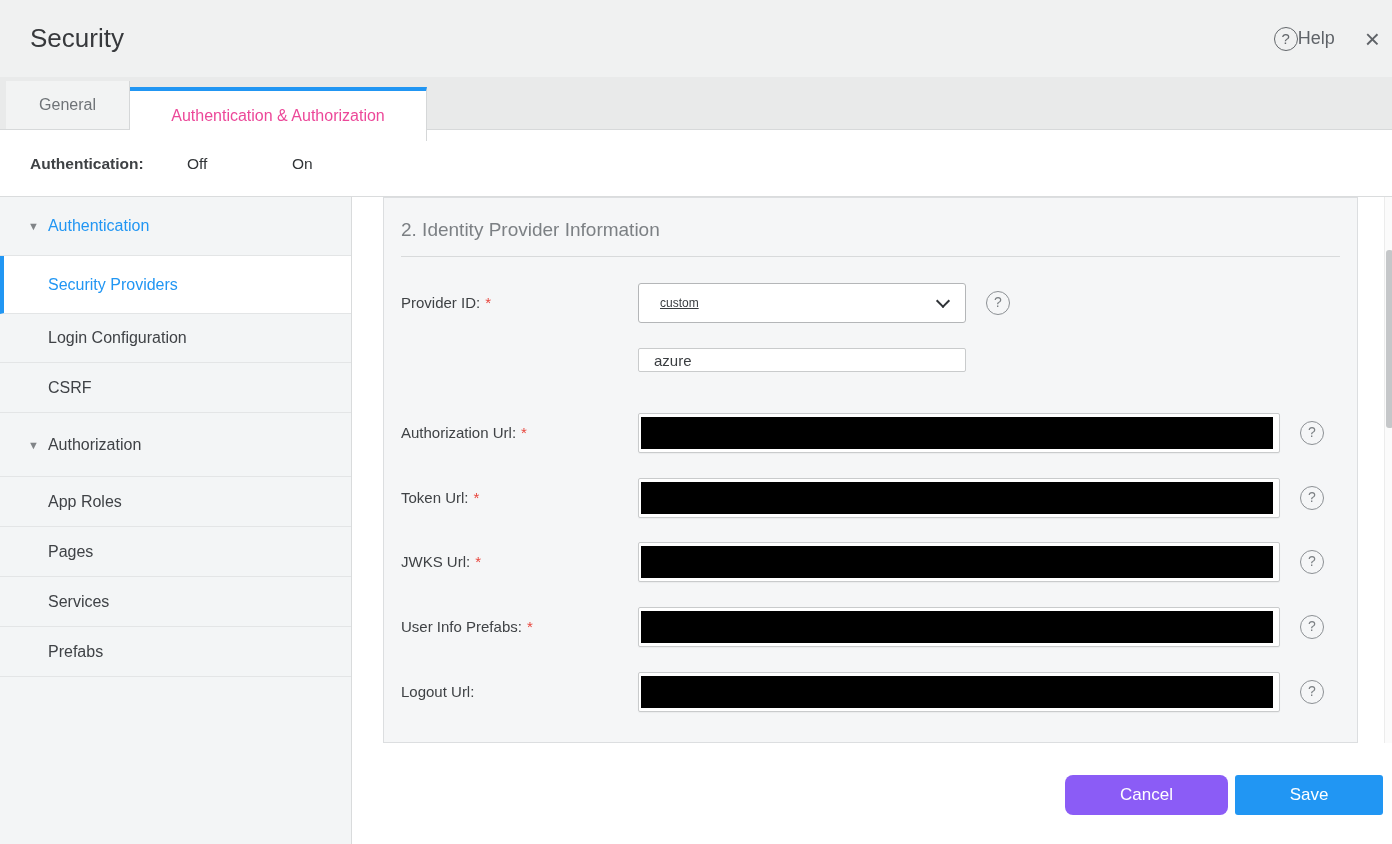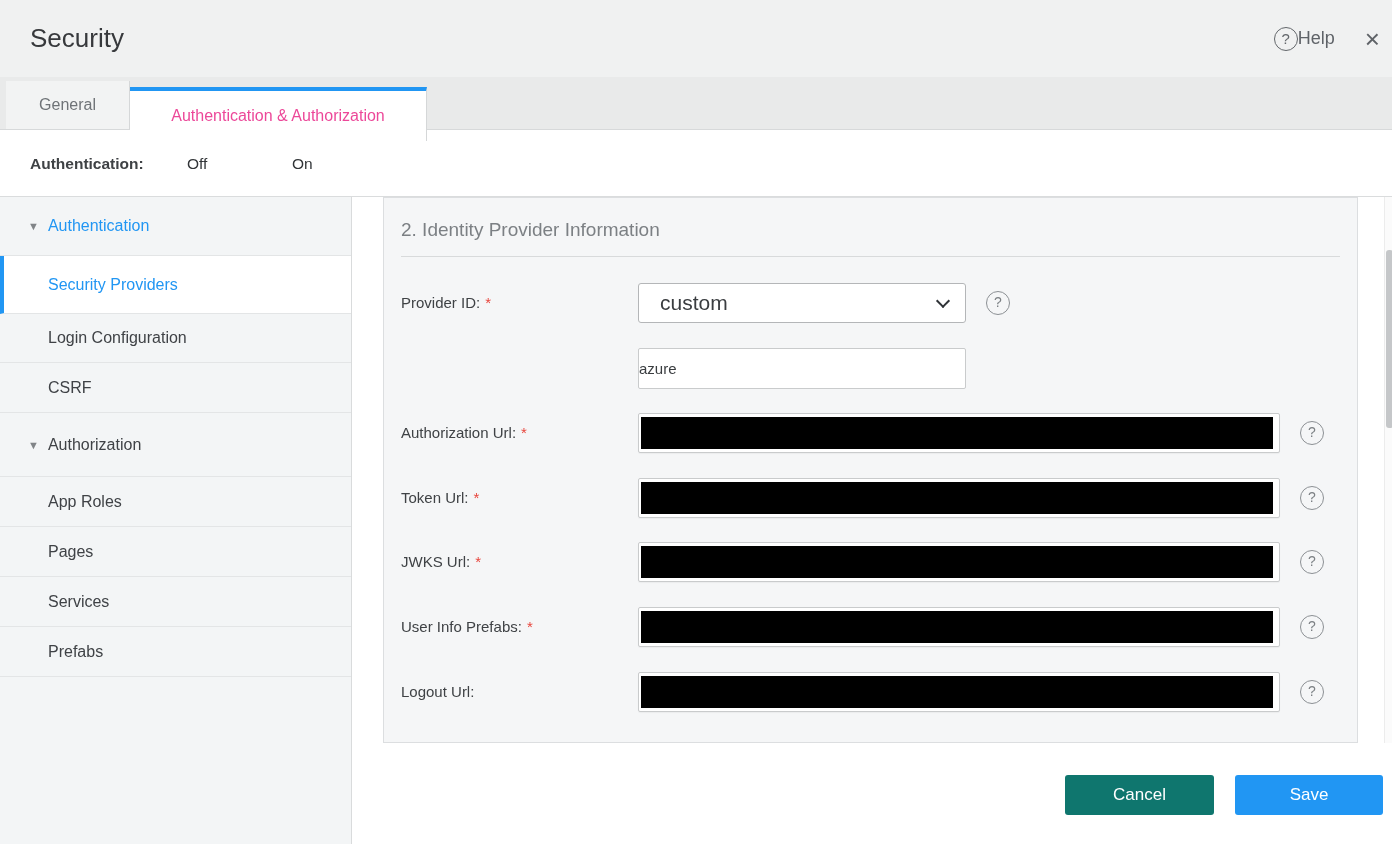--- a/index.html
+++ b/index.html
@@ -36,36 +36,36 @@
   .blue-text { color:#2196f3; }
   .side-selected { background:#ffffff; border-left:4px solid #2196f3; padding-left:44px; color:#2196f3; }
 
   
   .panel { position:absolute; left:383px; top:197px; width:975px; height:546px; background:#f5f6f7; border:1px solid #dcdee0; }
   .panel-heading { position:absolute; left:17px; top:21px; font-size:19px; color:#7c8084; }
   .panel-hr { position:absolute; left:17px; top:58px; width:939px; height:1px; background:#d8dadb; }
   .frow { position:absolute; left:17px; width:941px; height:40px; }
   .frow .flabel { position:absolute; left:0; top:0; height:40px; line-height:40px; font-size:15px; color:#3f4245; }
   .req { color:#e8453c; margin-left:5px; }
-  .select-box { position:absolute; left:237px; top:0; width:328px; height:40px; background:#ffffff; border:1px solid #b4b6b8; border-radius:3px; font-size:21px; color:#3a3d40; line-height:38px; padding-left:21px; cursor:pointer; }
+  .select-box { position:absolute; left:237px; top:0; width:328px; height:40px; background:#ffffff; border:1px solid #b4b6b8; border-radius:3px; font-size:12px; color:#3a3d40; line-height:38px; padding-left:21px; cursor:pointer;text-decoration:underline; }
   .chev { position:absolute; right:17px; top:12px; width:10px; height:10px; border-right:2.4px solid #2f3337; border-bottom:2.4px solid #2f3337; transform:rotate(45deg); }
-  .text-input { position:absolute; left:237px; top:0; width:328px; height:41px; background:#ffffff; border:1px solid #c9cbcc; border-radius:2px; font-size:15px; color:#3a3d40; font-family:"Liberation Sans", sans-serif; }
+  .text-input { position:absolute; left:237px; top:0; width:328px; height:24px; background:#ffffff; border:1px solid #c9cbcc; border-radius:2px; font-size:15px; color:#3a3d40; padding-left:15px; font-family:"Liberation Sans", sans-serif; }
   .url-input { position:absolute; left:237px; top:0; width:642px; height:40px; background:#ffffff; border:1px solid #c9cbcc; border-radius:2px; box-shadow:0 1px 1px rgba(0,0,0,0.04); }
   .redacted { position:absolute; left:2px; top:3px; right:6px; bottom:3px; background:#000000; }
   .help-icon { position:absolute; top:8px; width:24px; height:24px; border:1.5px solid #8c9094; border-radius:50%; color:#7c8084; font-size:14px; text-align:center; line-height:21px; cursor:pointer; }
   .hi-provider { left:585px; }
   .hi-url { left:899px; }
 
   
   .scroll-track { position:absolute; left:1384px; top:197px; width:8px; height:546px; background:#fbfbfb; border-left:1px solid #ececec; }
   .scroll-thumb { position:absolute; left:1px; top:53px; width:7px; height:178px; background:#c5c7c9; border-radius:3px; cursor:grab; }
 
   
   .btn { position:absolute; top:775px; height:40px; border:none; border-radius:3px; color:#ffffff; font-size:17px; font-family:"Liberation Sans", sans-serif; cursor:pointer; }
-  .btn-cancel { left:1065px; width:149px; background:#0f766e; }
+  .btn-cancel { left:1065px; width:163px; background:#8b5cf6;border-radius:8px; }
   .btn-save { left:1235px; width:148px; background:#2196f3; }
 </style>
 </head>
 <body>
 
 <div class="header">
   <div class="title">Security</div>
   <div class="header-right">
     <div class="q-circle">?</div>
     <div class="help-text">Help</div>

